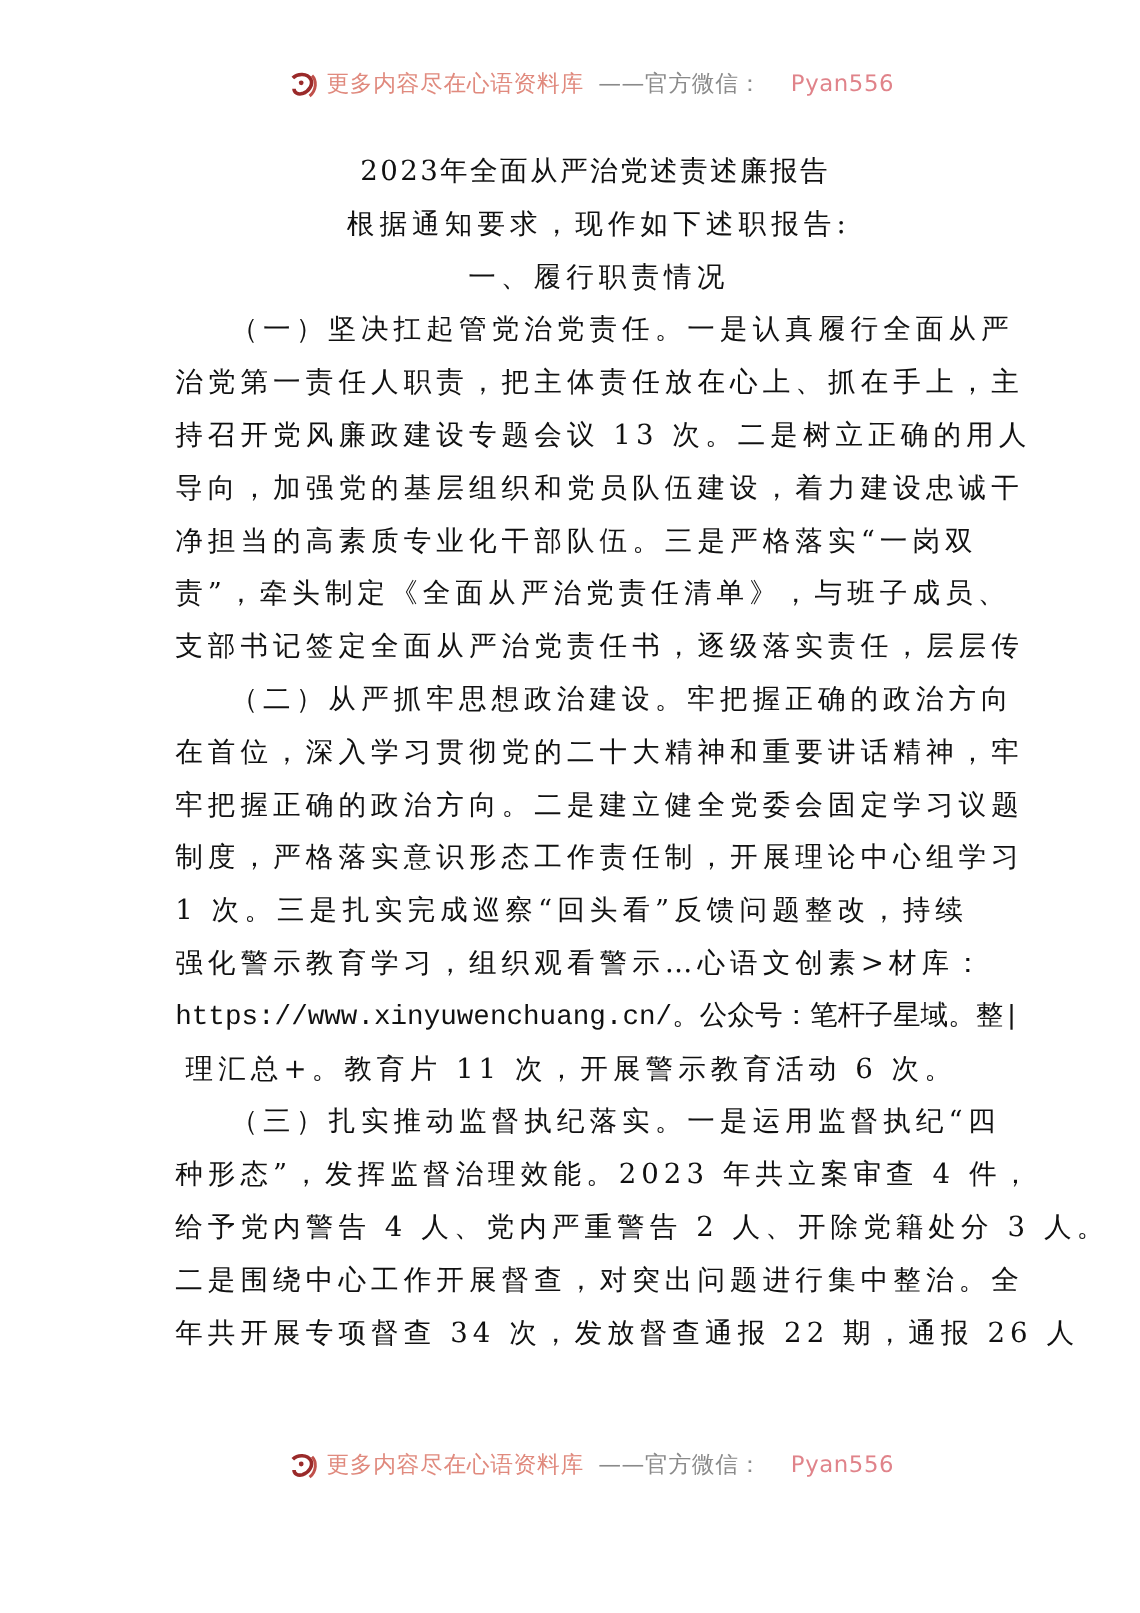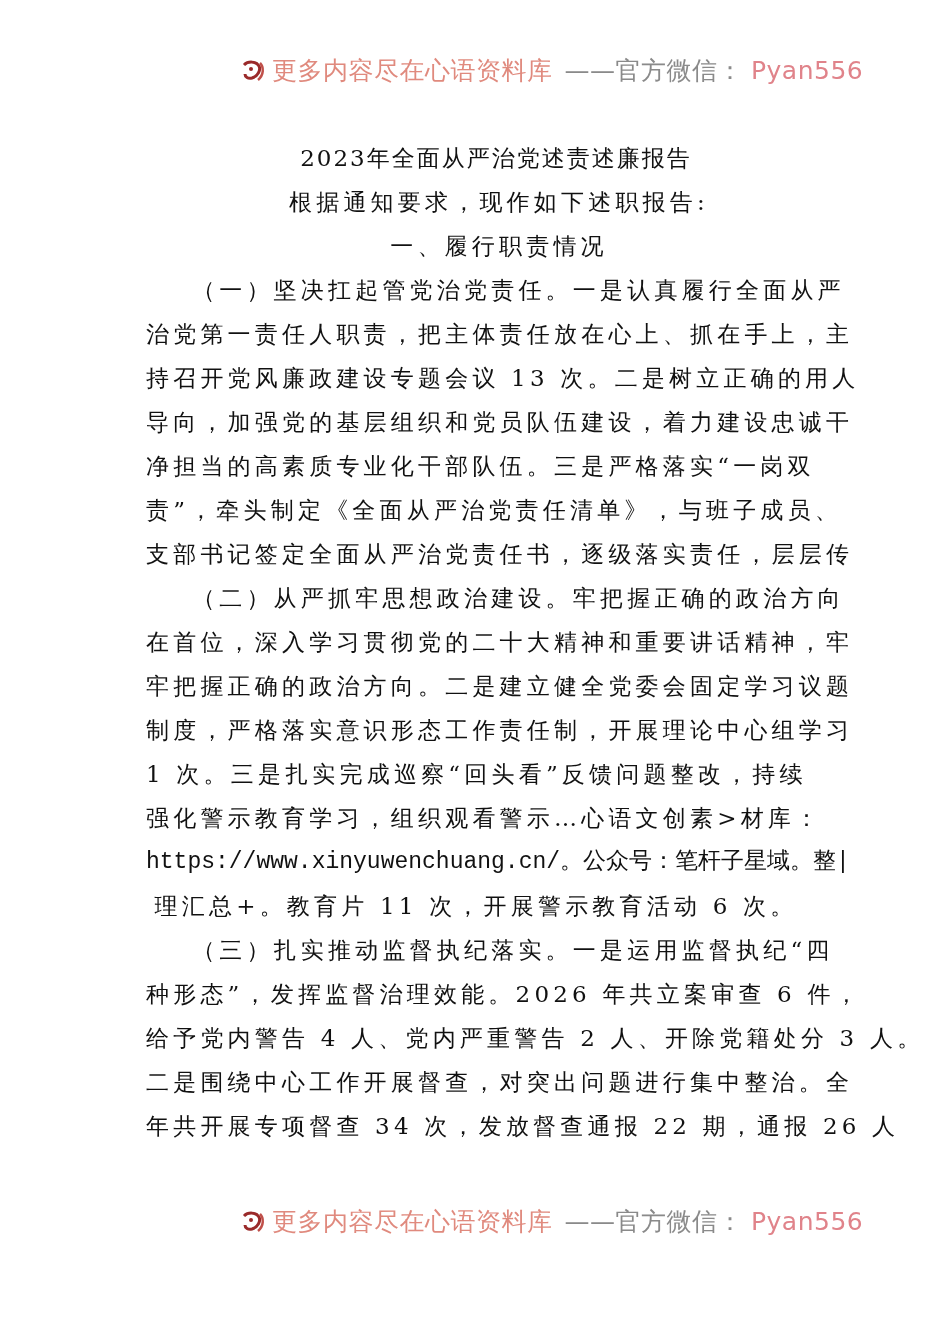--- a/index.html
+++ b/index.html
@@ -16,40 +16,40 @@
       color: #111111;
     }
     .watermark {
       position: absolute;
       left: 240px;
       width: 480px;
       height: 30px;
       display: flex;
       align-items: center;
       font-family: "DejaVu Sans", "Liberation Sans", sans-serif;
-      font-size: 25px;
+      font-size: 19px;
       white-space: nowrap;
       letter-spacing: 0.5px;
     }
     .watermark.top { top: 55px; }
     .watermark.bottom { top: 1206px; }
     .wm-logo {
       width: 26px;
       height: 26px;
       margin-right: 6px;
       flex: 0 0 26px;
     }
     .wm-red { color: #e08a7e; }
     .wm-gray { color: #8a8a8a; margin-left: 12px; }
-    .wm-pink { color: #e0838a; margin-left: 8px; }
+    .wm-pink { color: #e0838a; margin-left: 24px; }
 
     .page {
       position: absolute;
       left: 146px;
-      top: 136px;
+      top: 121px;
       width: 660px;
     }
     .line {
       height: 44px;
       line-height: 44px;
       font-size: 23px;
       letter-spacing: 4.2px;
       white-space: nowrap;
       overflow: visible;
       text-align: center;
@@ -101,21 +101,21 @@
     <div class="line">牢把握正确的政治方向。二是建立健全党委会固定学习议题</div>
     <div class="line">制度，严格落实意识形态工作责任制，开展理论中心组学习</div>
     <div class="line">1 次。三是扎实完成巡察“回头看”反馈问题整改，持续</div>
     <div class="line">强化警示教育学习，组织观看警示…心语文创素&gt;材库：</div>
     <div class="line url">https://www.xinyuwenchuang.cn/。公众号：笔杆子星域。整|</div>
     <div class="line">理汇总+。教育片 11 次，开展警示教育活动 6 次。</div>
   </div>
 
   <div>
     <div class="line indent">（三）扎实推动监督执纪落实。一是运用监督执纪“四</div>
-    <div class="line">种形态”，发挥监督治理效能。2026 年共立案审查 6 件，</div>
+    <div class="line">种形态”，发挥监督治理效能。2023 年共立案审查 4 件，</div>
     <div class="line">给予党内警告 4 人、党内严重警告 2 人、开除党籍处分 3 人。</div>
     <div class="line">二是围绕中心工作开展督查，对突出问题进行集中整治。全</div>
     <div class="line">年共开展专项督查 34 次，发放督查通报 22 期，通报 26 人</div>
   </div>
 </div>
 
 <div class="watermark bottom">
   <svg class="wm-logo" viewBox="0 0 26 26">
     <path d="M4 8 C8 4, 16 4, 19 9 C21 13, 18 19, 12 21 C8 22, 5 20, 5 17" fill="none" stroke="#9a2a2a" stroke-width="3"></path>
     <path d="M20 6 C24 10, 24 18, 18 23" fill="none" stroke="#c0504a" stroke-width="2.5"></path>

